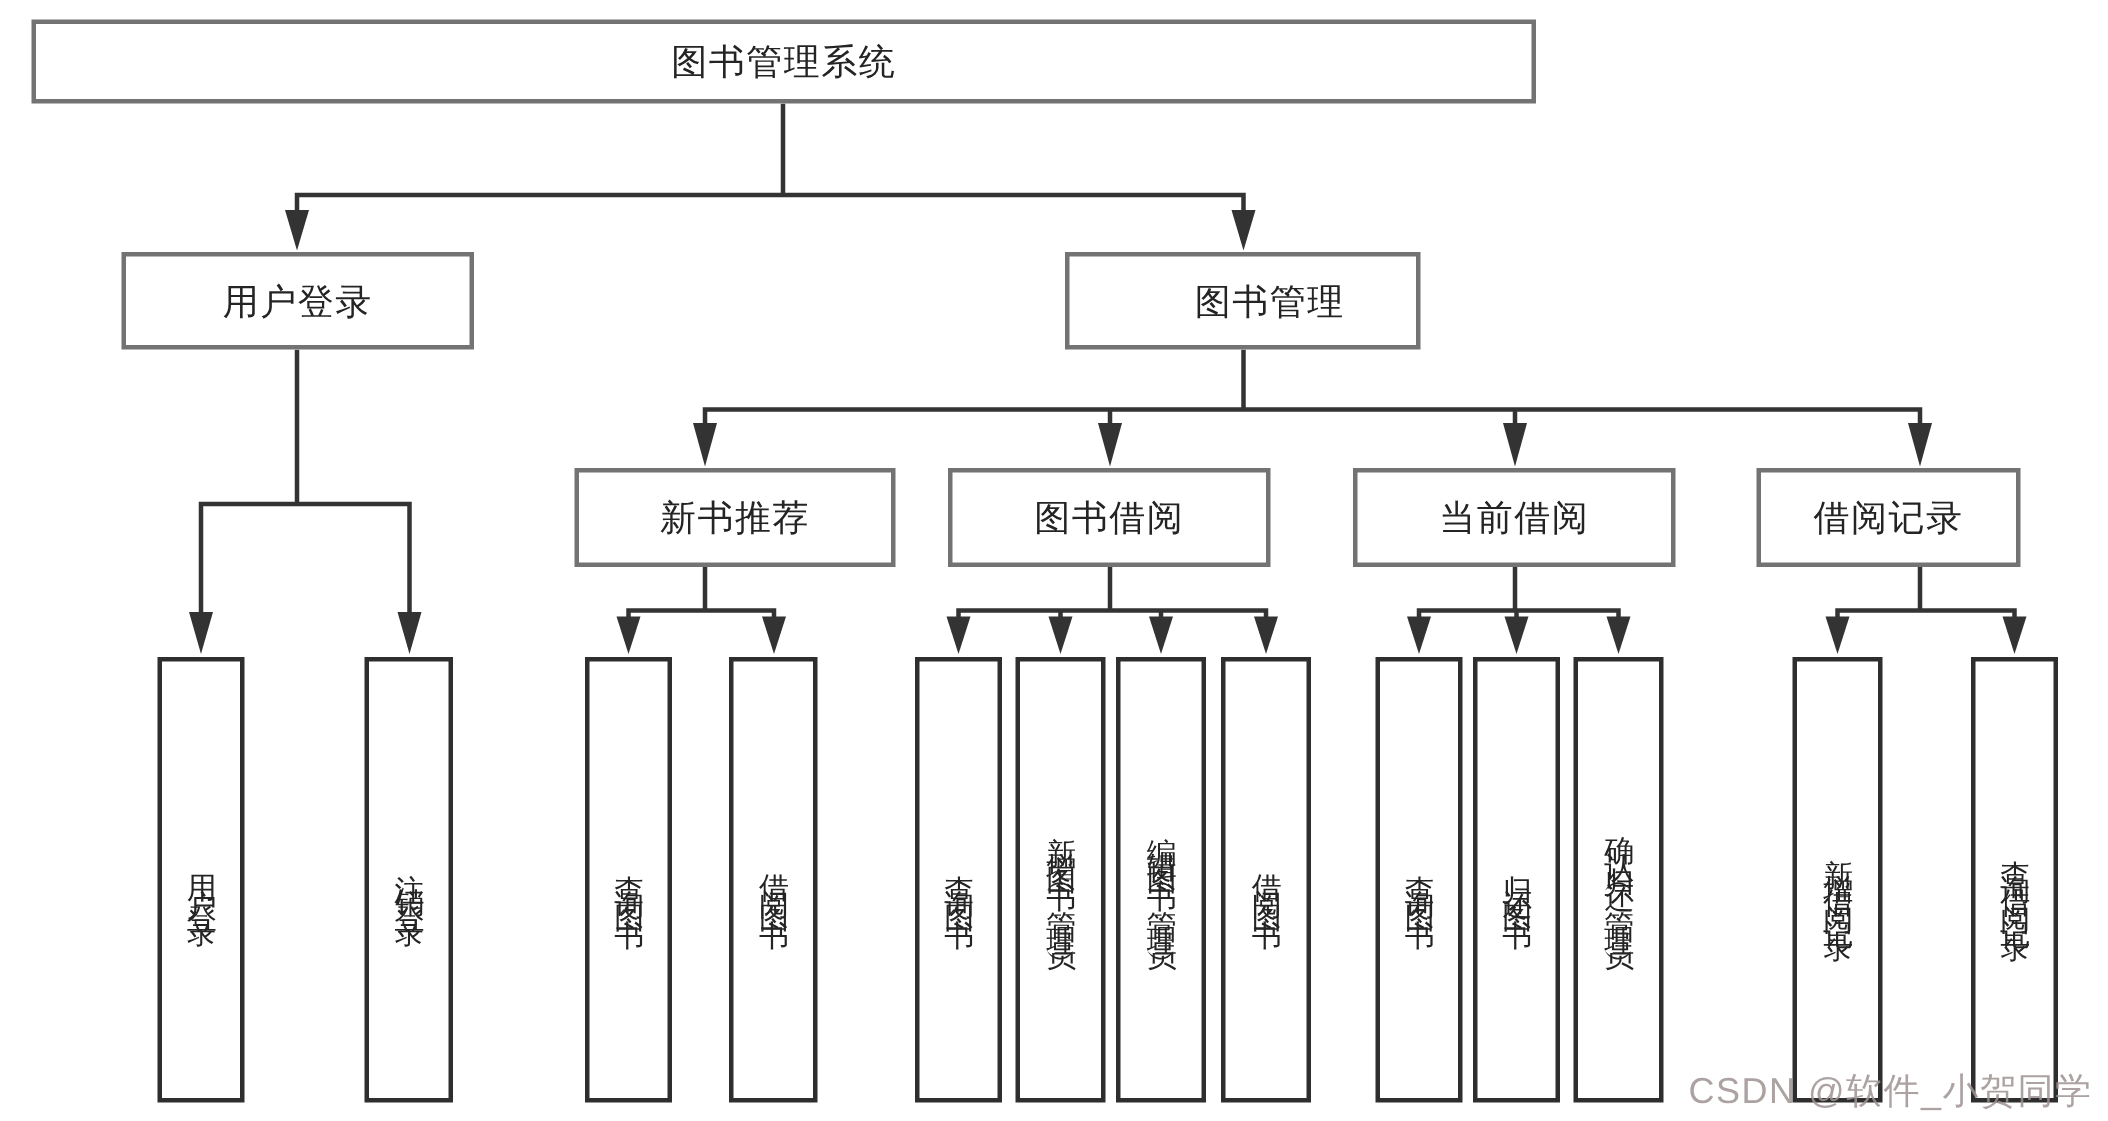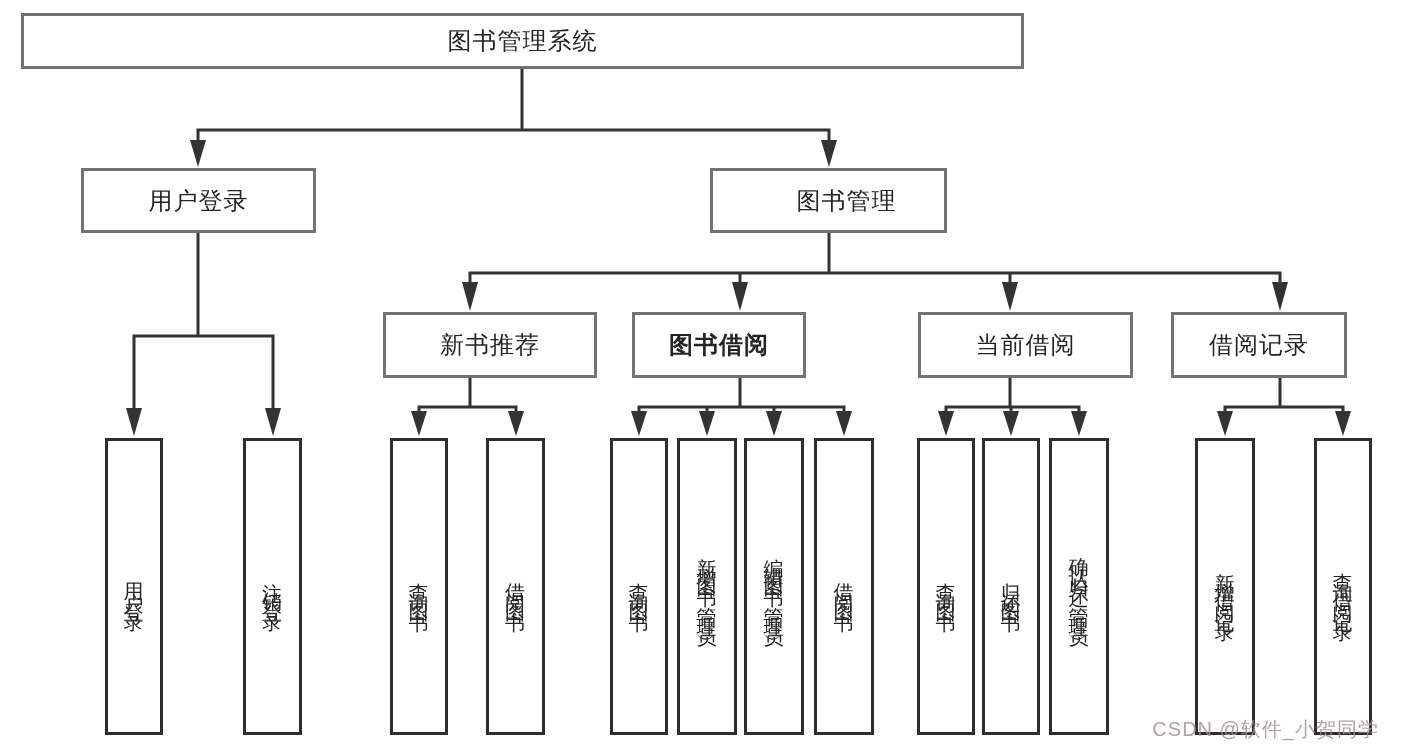--- a/index.html
+++ b/index.html
@@ -45,22 +45,22 @@
     letter-spacing: 1px;
     white-space: nowrap;
   }
 
   .root-box   { left: 21px;  top: 13px;  width: 1003px; height: 56px; }
   .l2-a       { left: 81px;  top: 168px; width: 235px;  height: 65px; }
   .l2-b       { left: 710px; top: 168px; width: 237px;  height: 65px; padding-left: 36px; }
 
   .l3         { top: 312px; height: 66px; }
   .l3-0 { left: 362px;  width: 214px; margin-left: 21px; }
-  .l3-1 { left: 632px;  width: 174px; font-weight: bold; }
-  .l3-2 { left: 902px;  width: 215px; margin-left: 16px; }
+  .l3-1 { left: 632px;  width: 215px; }
+  .l3-2 { left: 902px;  width: 215px; }
   .l3-3 { left: 1171px; width: 176px; }
 
   .leaf {
     position: absolute;
     top: 438px;
     height: 297px;
     background: #ffffff;
     border: 3px solid #2e2e2e;
     display: flex;
     align-items: center;
@@ -71,23 +71,23 @@
     writing-mode: vertical-rl;
     color: #242424;
     font-size: 20px;
     line-height: 1;
     letter-spacing: 10px;
     white-space: nowrap;
   }
 
   .watermark {
     position: absolute;
-    right: 26px;
+    right: 10px;
     bottom: 4px;
-    font-size: 20px;
+    font-size: 24px;
     color: rgba(158, 146, 146, 0.85);
     letter-spacing: 1px;
     z-index: 3;
     white-space: nowrap;
   }
 </style>
 </head>
 <body>
 
 <div class="stage">

